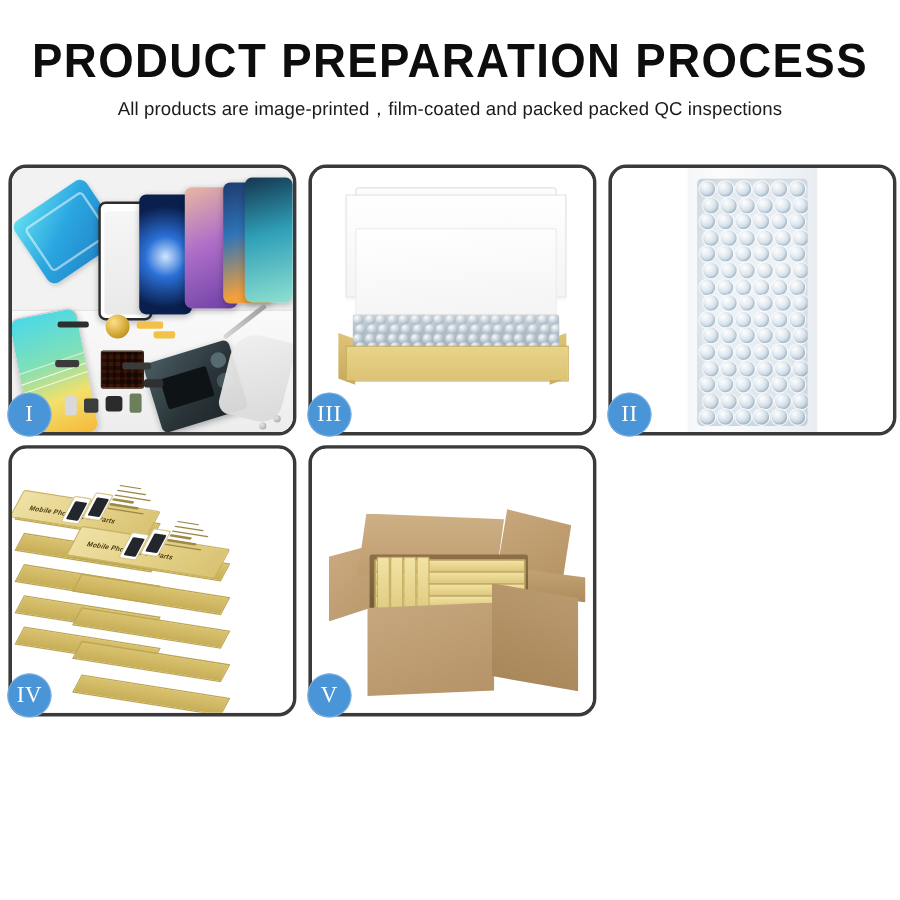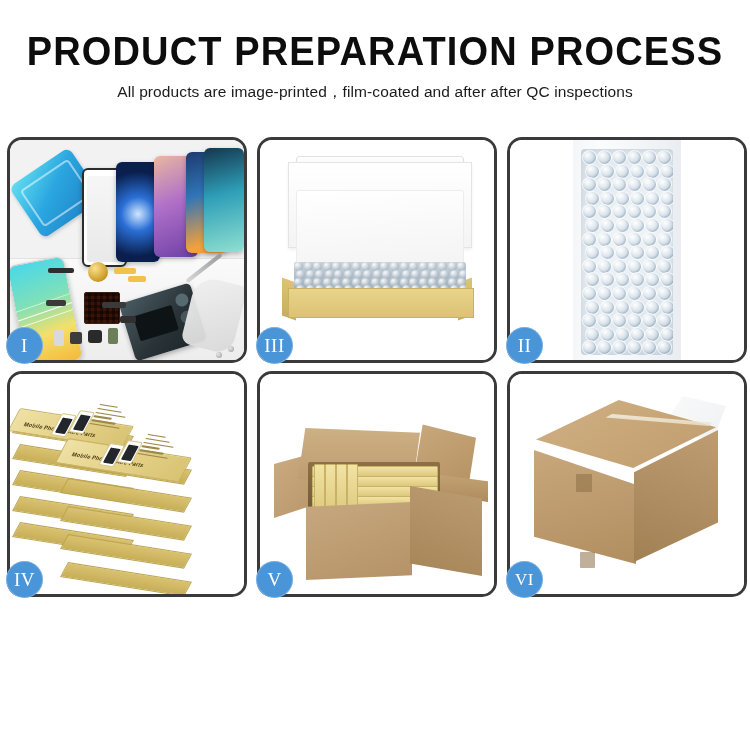--- a/index.html
+++ b/index.html
@@ -295,21 +295,21 @@
     clip-path:polygon(30% 0,100% 22%,78% 100%,0 62%);
   }
 </style>
 </head>
 <body>
 
 <div class="page">
 
   <div class="header">
     <div class="title">PRODUCT PREPARATION PROCESS</div>
-    <div class="subtitle">All products are image-printed，film-coated and after after QC inspections</div>
+    <div class="subtitle">All products are image-printed，film-coated and packed packed QC inspections</div>
   </div>
 
   <div class="grid">
 
     <div class="panel">
       <div class="panel-inner p1">
         <div class="floor"></div>
         <div class="hline"></div>
 
         <div class="film"></div>
@@ -610,27 +610,15 @@
             <div class="ybar" style="left: 17px; top: 2px; width: 9px; height: 50px;"></div>
             <div class="ybar" style="left: 28px; top: 2px; width: 9px; height: 50px;"></div>
             <div class="ybar" style="left: 39px; top: 2px; width: 9px; height: 50px;"></div>
           </div>
         <div class="c-front"></div>
         <div class="c-sideR"></div>
       </div>
       <div class="badge">V</div>
     </div>
 
-    <div class="panel">
-      <div class="panel-inner p6">
-        <div class="s-sheet"></div>
-        <div class="s-top"></div>
-        <div class="s-tape"></div>
-        <div class="s-front"></div>
-        <div class="s-side"></div>
-        <div class="s-tab" style="left:66px;top:100px;width:16px;height:18px;"></div>
-        <div class="s-tab" style="left:70px;top:178px;width:15px;height:16px;"></div>
-      </div>
-      <div class="badge vi">VI</div>
-    </div>
 
   </div>
 </div>
 
 </body></html>

